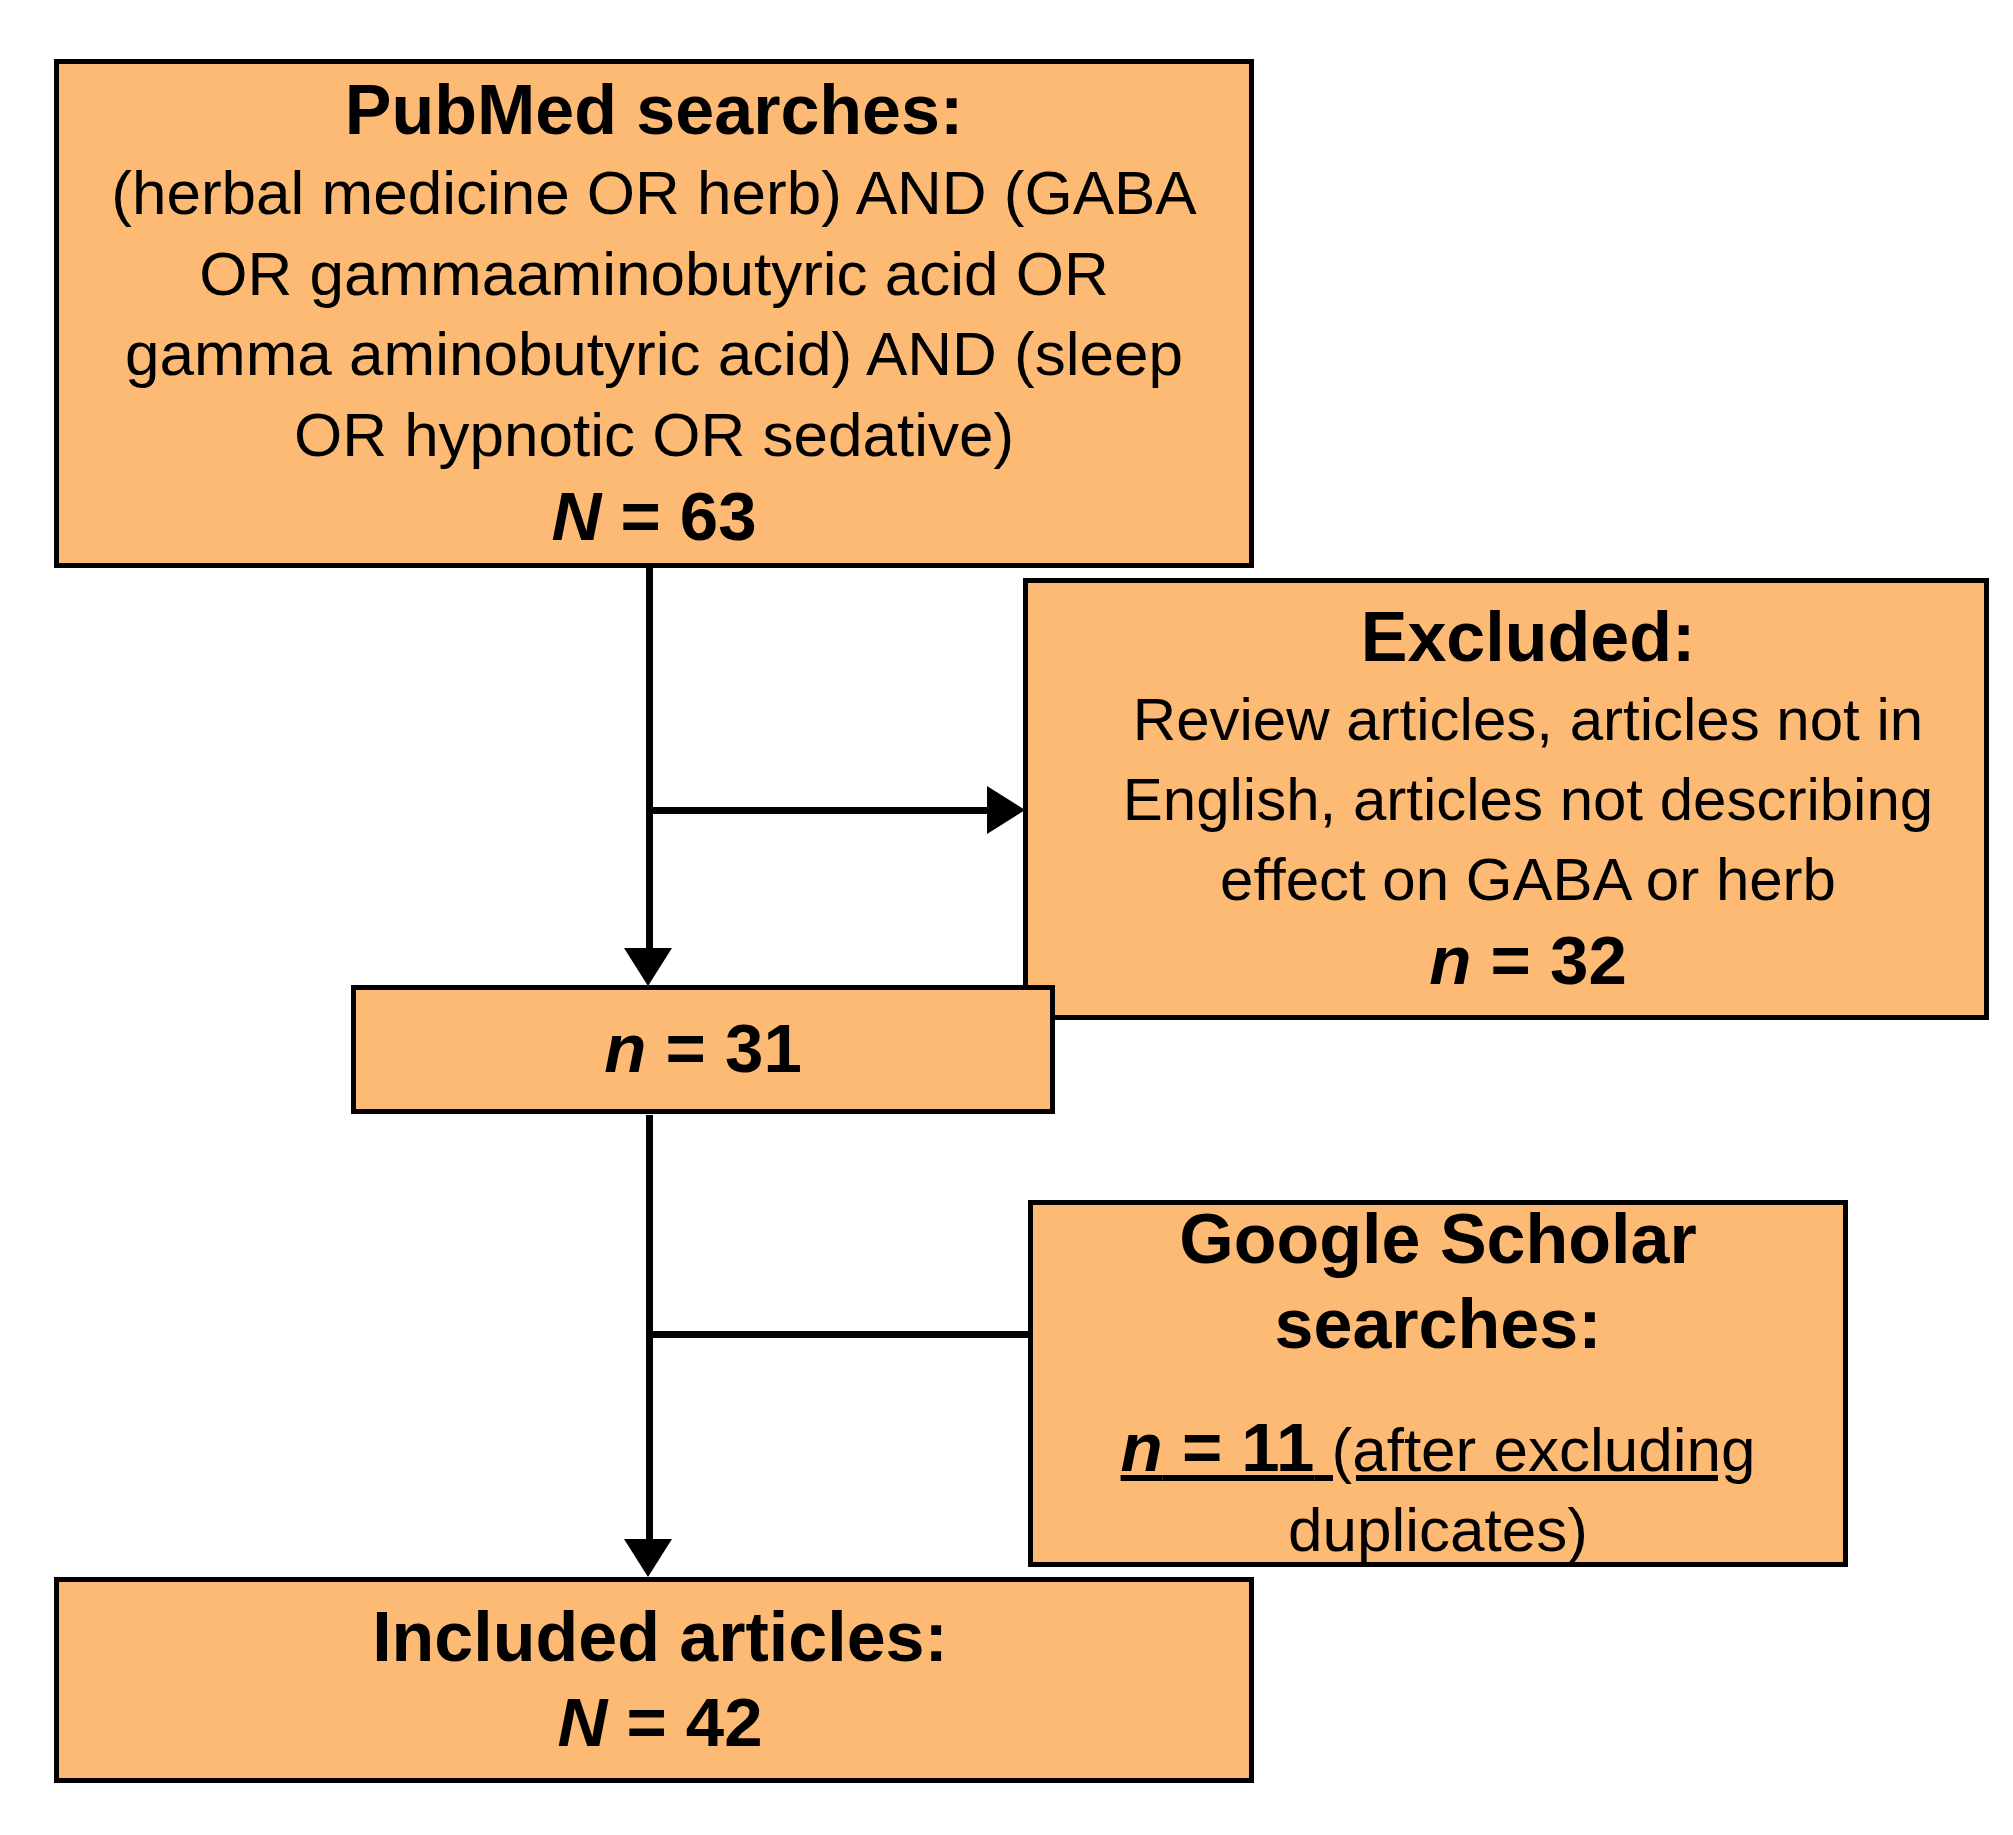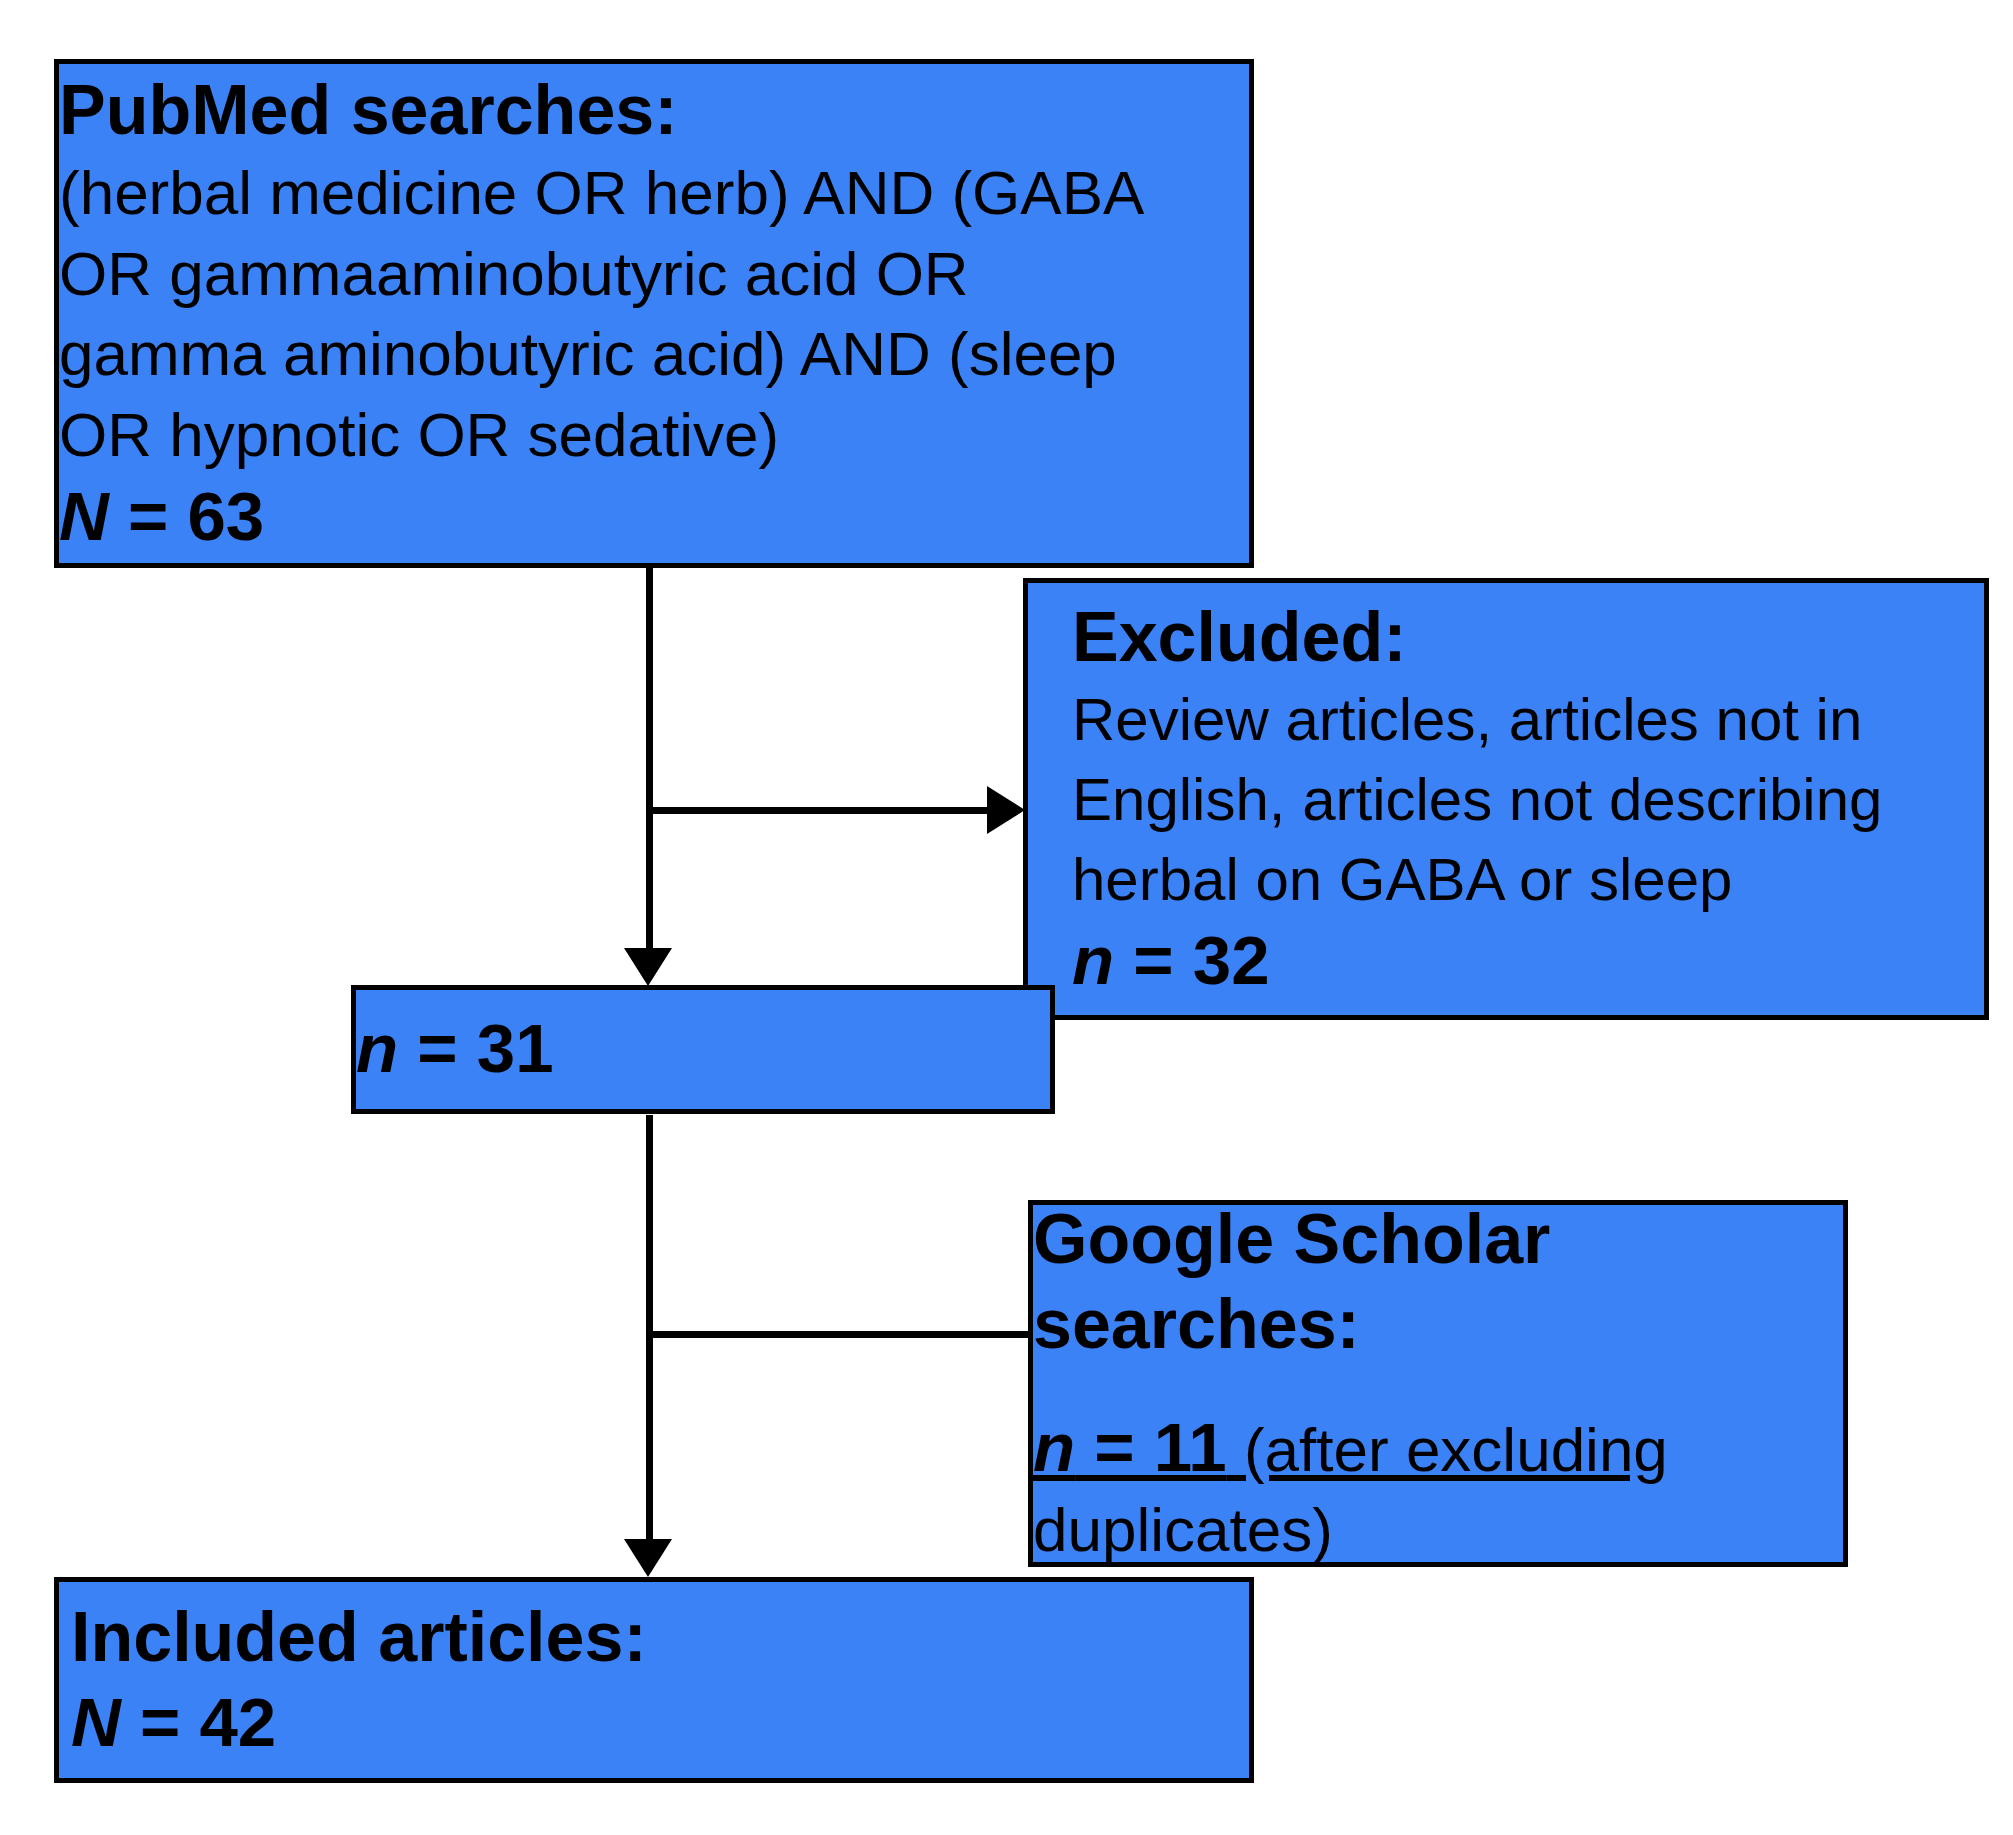--- a/index.html
+++ b/index.html
@@ -12,25 +12,25 @@
     width: 2013px;
     height: 1835px;
     background: #ffffff;
     color: #000000;
     font-family: "Liberation Sans", sans-serif;
     overflow: hidden;
   }
   .box {
     position: absolute;
     box-sizing: border-box;
-    background: #3b82f6;
+    background: #fdba74;
     border: 5.7px solid #000000;
     display: flex;
     flex-direction: column;
-    align-items: flex-start;
+    align-items: center;
     justify-content: center;
     text-align: center;
   }
   .box-title {
     font-size: 70px;
     font-weight: bold;
     line-height: 1.22;
     white-space: nowrap;
   }
   .pm-line {
@@ -106,21 +106,21 @@
   <div class="vline" style="left:646px; top:568px; width:6.5px; height:383px;"></div>
   <div class="arrow-down" style="left:624px; top:948px;"></div>
 
   <div class="hline" style="left:646px; top:807px; width:344px; height:6.5px;"></div>
   <div class="arrow-right" style="left:987px; top:786px;"></div>
 
   <div class="box" style="left:1023px; top:578px; width:966px; height:442px;padding-left:44px;">
     <div class="box-title">Excluded:</div>
     <div class="ex-line">Review articles, articles not in</div>
     <div class="ex-line">English, articles not describing</div>
-    <div class="ex-line">herbal on GABA or sleep</div>
+    <div class="ex-line">effect on GABA or herb</div>
     <div class="stat-line"><span class="stat-letter">n</span><span class="stat-rest"> = 32</span></div>
   </div>
 
   <div class="box" style="left:351px; top:985px; width:704px; height:129px;">
     <div class="stat-line"><span class="stat-letter">n</span><span class="stat-rest"> = 31</span></div>
   </div>
 
   <div class="vline" style="left:646px; top:1115px; width:6.5px; height:426px;"></div>
   <div class="arrow-down" style="left:624px; top:1539px;"></div>
 

